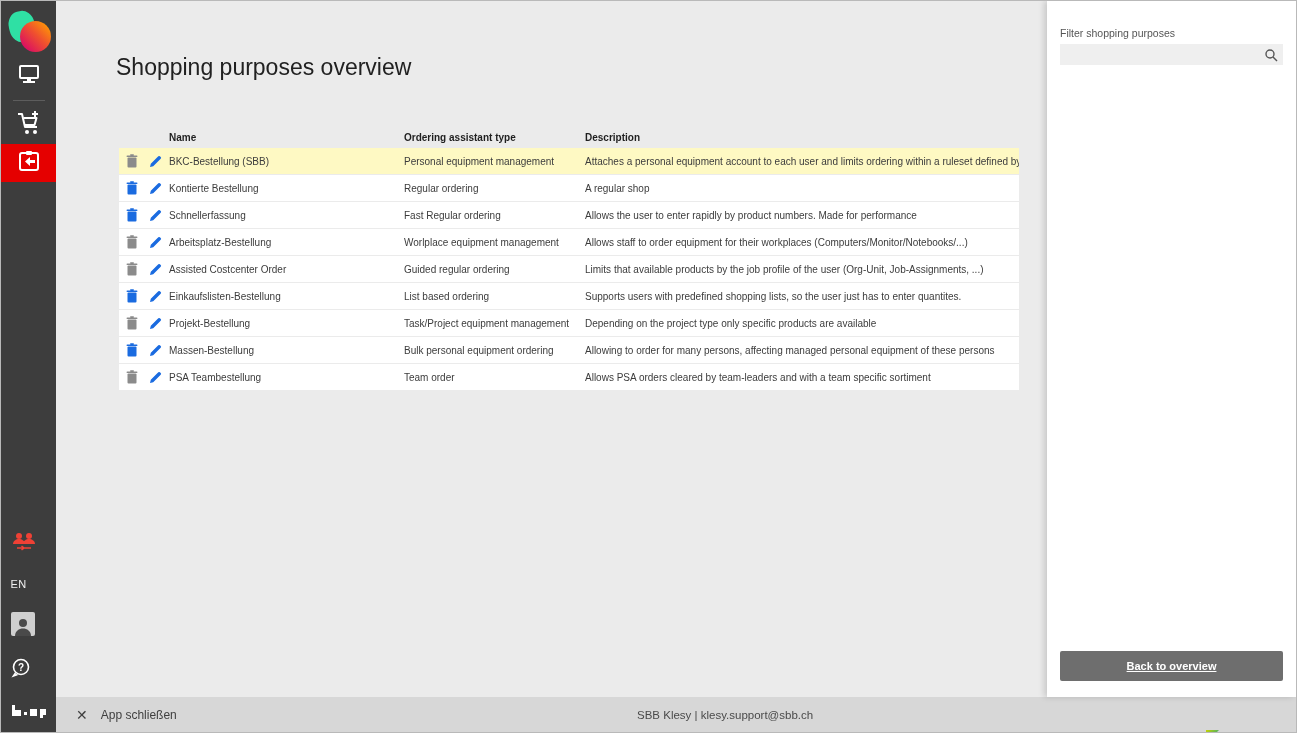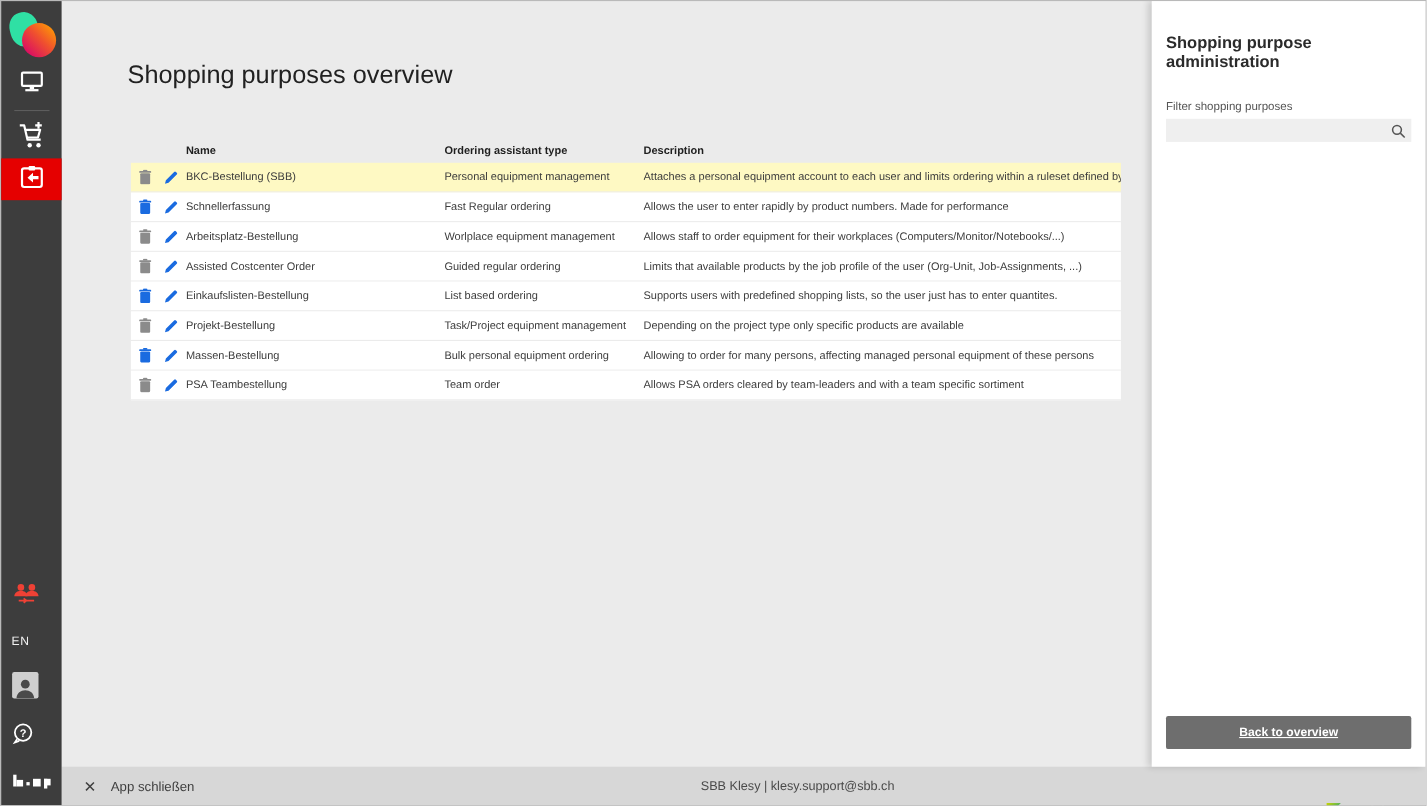--- a/index.html
+++ b/index.html
@@ -172,20 +172,39 @@
                   <rect x="0.5" y="1.5" width="11" height="1.6" rx="0.8" fill="#1a6be0"></rect>
                   <rect x="4" y="0.3" width="4" height="1.6" rx="0.8" fill="#1a6be0"></rect>
                 </svg>
               </span>
        <span class="icn">
                 <svg width="13" height="13" viewBox="0 0 13 13">
                   <path d="M1 12 l0.8-3.2 L9.3 1.3 a1.1 1.1 0 0 1 1.6 0 l0.8 0.8 a1.1 1.1 0 0 1 0 1.6 L4.2 11.2 z" fill="#1a6be0"></path>
                 </svg>
               </span>
      </div>
+     <div class="cell name">Kontierte Bestellung</div>
+     <div class="cell type">Regular ordering</div>
+     <div class="cell desc">A regular shop</div>
+          </div>
+          <div class="trow">
+            <div class="cell icons">
+       <span class="icn">
+                <svg width="12" height="14" viewBox="0 0 12 14">
+                  <rect x="1.5" y="3.5" width="9" height="10" rx="1" fill="#1a6be0"></rect>
+                  <rect x="0.5" y="1.5" width="11" height="1.6" rx="0.8" fill="#1a6be0"></rect>
+                  <rect x="4" y="0.3" width="4" height="1.6" rx="0.8" fill="#1a6be0"></rect>
+                </svg>
+              </span>
+       <span class="icn">
+                <svg width="13" height="13" viewBox="0 0 13 13">
+                  <path d="M1 12 l0.8-3.2 L9.3 1.3 a1.1 1.1 0 0 1 1.6 0 l0.8 0.8 a1.1 1.1 0 0 1 0 1.6 L4.2 11.2 z" fill="#1a6be0"></path>
+                </svg>
+              </span>
+     </div>
      <div class="cell name">Schnellerfassung</div>
      <div class="cell type">Fast Regular ordering</div>
      <div class="cell desc">Allows the user to enter rapidly by product numbers. Made for performance</div>
           </div>
           <div class="trow">
             <div class="cell icons">
        <span class="icn">
                 <svg width="12" height="14" viewBox="0 0 12 14">
                   <rect x="1.5" y="3.5" width="9" height="10" rx="1" fill="#8b8b8b"></rect>
                   <rect x="0.5" y="1.5" width="11" height="1.6" rx="0.8" fill="#8b8b8b"></rect>
@@ -295,21 +314,20 @@
      </div>
      <div class="cell name">PSA Teambestellung</div>
      <div class="cell type">Team order</div>
      <div class="cell desc">Allows PSA orders cleared by team-leaders and with a team specific sortiment</div>
           </div>
         </div>
     </div>
   </div>
 
   <div class="panel">
-    <h2>Shopping purpose administration</h2>
     <div class="filter-label">Filter shopping purposes</div>
     <div class="filter-wrap">
       <input class="filter-input" type="text" value="" style="">
       <span class="filter-search">
         <svg width="14" height="14" viewBox="0 0 14 14">
             <circle cx="6" cy="6" r="4" fill="none" stroke="#555" stroke-width="1.4"></circle>
             <path d="M9 9 l4 4" stroke="#555" stroke-width="1.4"></path>
           </svg>
       </span>
     </div>

